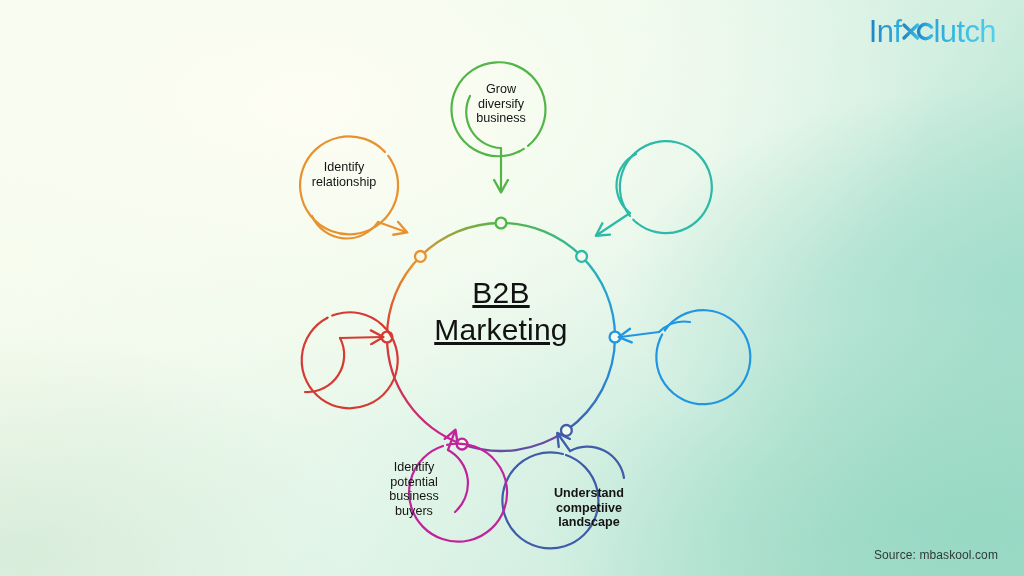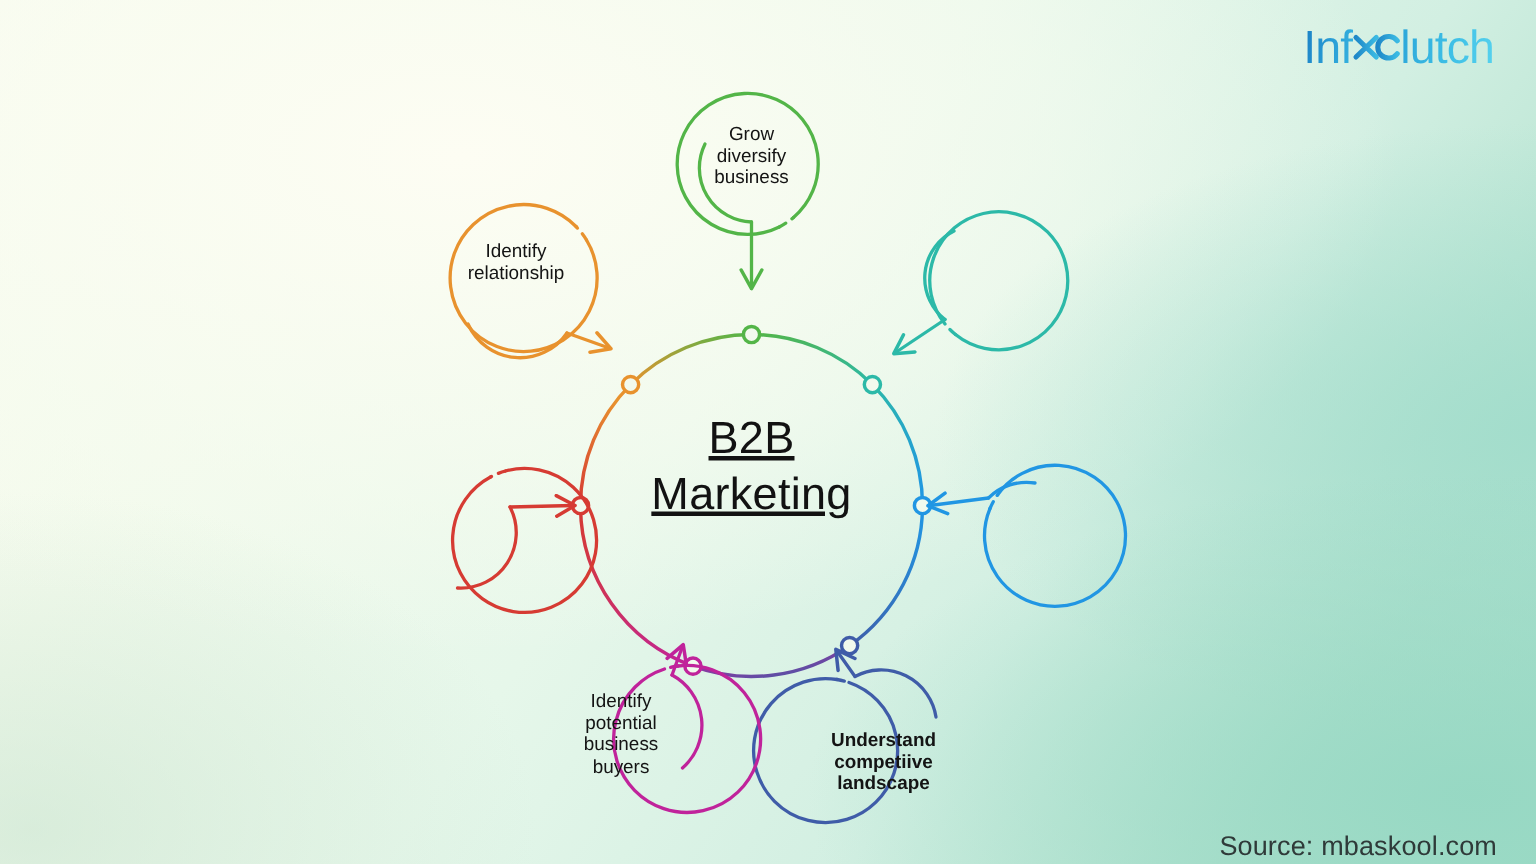--- a/index.html
+++ b/index.html
@@ -55,22 +55,22 @@
     color: transparent;
   }
   .logo-mark {
     display: inline-block;
     vertical-align: -3px;
     margin: 0 -1px;
   }
   .source {
     position: absolute;
     right: 26px;
-    bottom: 1px;
-    font-size: 18px;
+    bottom: 14px;
+    font-size: 12px;
     color: #2f3a39;
     letter-spacing: 0.1px;
     white-space: nowrap;
   }
   
   .lbl {
     position: absolute;
     text-align: center;
     color: #141414;
     line-height: 1.16;

